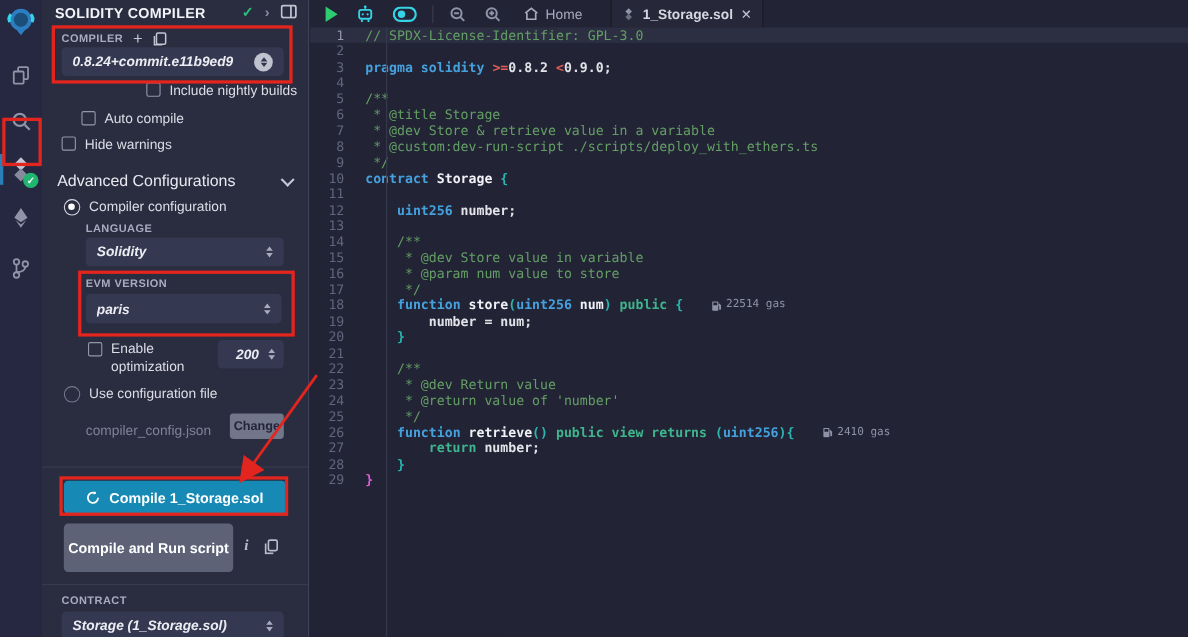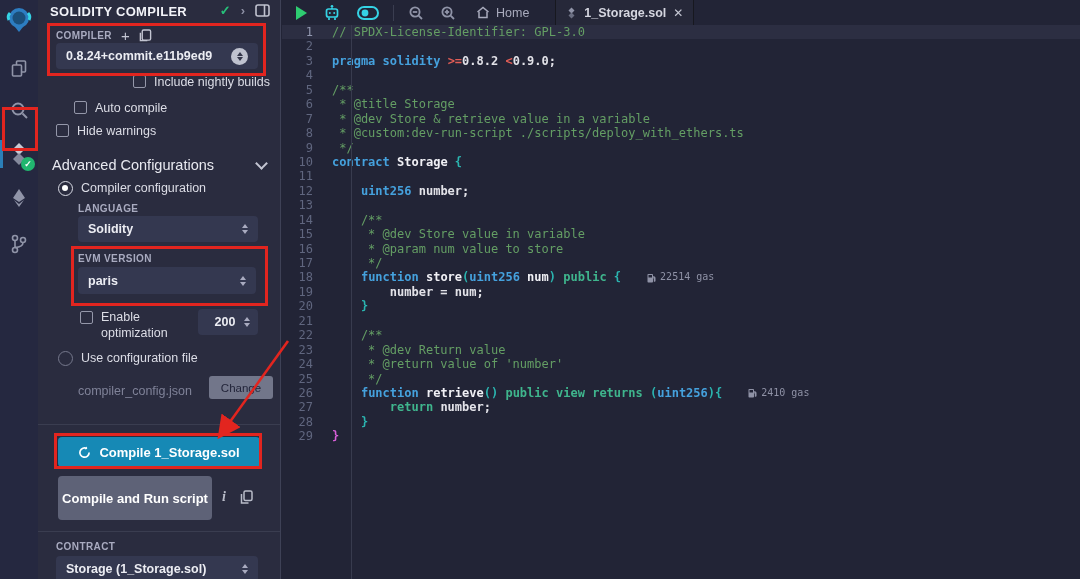--- a/index.html
+++ b/index.html
@@ -17,40 +17,40 @@
   .side-panel { position:absolute; left:38px; top:0; width:243px; height:579px; background:#2a2c3f; border-right:1px solid #3e4156; z-index:1; color:#dcdde6; }
   .sp-title { position:absolute; left:12px; top:4px; font-size:13px; font-weight:bold; color:#f2f3f8; letter-spacing:.3px; }
   .sp-title-icons { position:absolute; right:10px; top:3px; display:flex; gap:10px; align-items:center; }
   .ico-check { color:#27c07a; font-size:13px; font-weight:bold; }
   .ico-chev { color:#8d90a4; font-size:13px; font-weight:bold; }
   .small-caps-label { font-size:10px; color:#a9abc0; letter-spacing:.4px; font-weight:bold; }
   .row-compiler-label { position:absolute; left:18px; top:29px; display:flex; gap:9px; align-items:center; }
   .mini-ico { color:#c3c5d2; font-size:13px; line-height:12px; cursor:pointer; }
 
   .select-box { position:absolute; background:#343850; border-radius:4px; color:#ecedf3; font-size:12.5px; font-weight:bold; display:flex; align-items:center; padding:0 10px; cursor:pointer; }
-  .select-box .val { flex:1; white-space:nowrap; overflow:hidden; }
+  .select-box .val { flex:1; white-space:nowrap; overflow:hidden;font-style:italic; }
   .spin-circle { width:17px; height:17px; border-radius:50%; background:#bfc2cf; display:flex; flex-direction:column; align-items:center; justify-content:center; gap:1px; }
   .spin-circle i, .updown i { display:block; width:0; height:0; border-left:3.5px solid transparent; border-right:3.5px solid transparent; }
   .spin-circle i.up { border-bottom:4px solid #33364a; }
   .spin-circle i.dn { border-top:4px solid #33364a; }
   .updown { display:flex; flex-direction:column; gap:2px; align-items:center; }
   .updown i.up { border-bottom:4px solid #a9abc0; }
   .updown i.dn { border-top:4px solid #a9abc0; }
 
   .checkbox { width:13px; height:13px; border:1px solid #9497a9; border-radius:2px; background:transparent; display:inline-block; flex:none; cursor:pointer; }
   .radio { width:15px; height:15px; border-radius:50%; flex:none; cursor:pointer; }
   .radio.sel { border:1.5px solid #d8dae4; position:relative; }
   .radio.sel::after { content:""; position:absolute; left:3px; top:3px; width:6px; height:6px; border-radius:50%; background:#fff; }
   .radio.unsel { border:1.5px solid #75788c; }
   .check-row { position:absolute; display:flex; align-items:flex-start; gap:8px; font-size:12.5px; color:#dcdde6; }
 
   .adv-header { position:absolute; left:14px; top:157px; right:14px; display:flex; justify-content:space-between; align-items:center; font-size:14.5px; color:#e8e9f0; cursor:pointer; }
   .chev-down { width:9px; height:9px; border-right:2px solid #c3c5d2; border-bottom:2px solid #c3c5d2; transform:rotate(45deg); margin-top:-4px; }
 
-  .btn-change { position:absolute; left:171px; top:376px; width:64px; height:23px; background:#72768a; color:#23253a; font-size:11.5px; font-weight:normal; border:none; border-radius:3px; cursor:pointer; }
+  .btn-change { position:absolute; left:171px; top:376px; width:49px; height:23px; background:#72768a; color:#23253a; font-size:11.5px; font-weight:bold; border:none; border-radius:3px; cursor:pointer; }
   .divider { position:absolute; left:0; right:0; height:1px; background:#3a3d50; }
 
   .btn-compile { position:absolute; left:20px; top:437px; width:202px; height:30px; background:#1689b5; border:none; border-radius:4px; color:#ffffff; font-size:13px; font-weight:bold; display:flex; align-items:center; justify-content:center; gap:8px; cursor:pointer; font-family:"Liberation Sans",sans-serif; }
   .btn-compile-run { position:absolute; left:20px; top:476px; width:154px; height:44px; background:#5e6277; border:none; border-radius:4px; color:#fff; font-size:13px; font-weight:bold; line-height:17px; cursor:pointer; font-family:"Liberation Sans",sans-serif; }
   .run-side-icons { position:absolute; left:184px; top:489px; display:flex; gap:14px; align-items:center; color:#b9bcc9; }
   .info-i { font-family:"Liberation Serif",serif; font-size:14px; font-style:italic; font-weight:bold; cursor:pointer; }
 
   .cfg-file { position:absolute; left:40px; top:384px; font-size:12.5px; color:#7f8298; }
 
   

